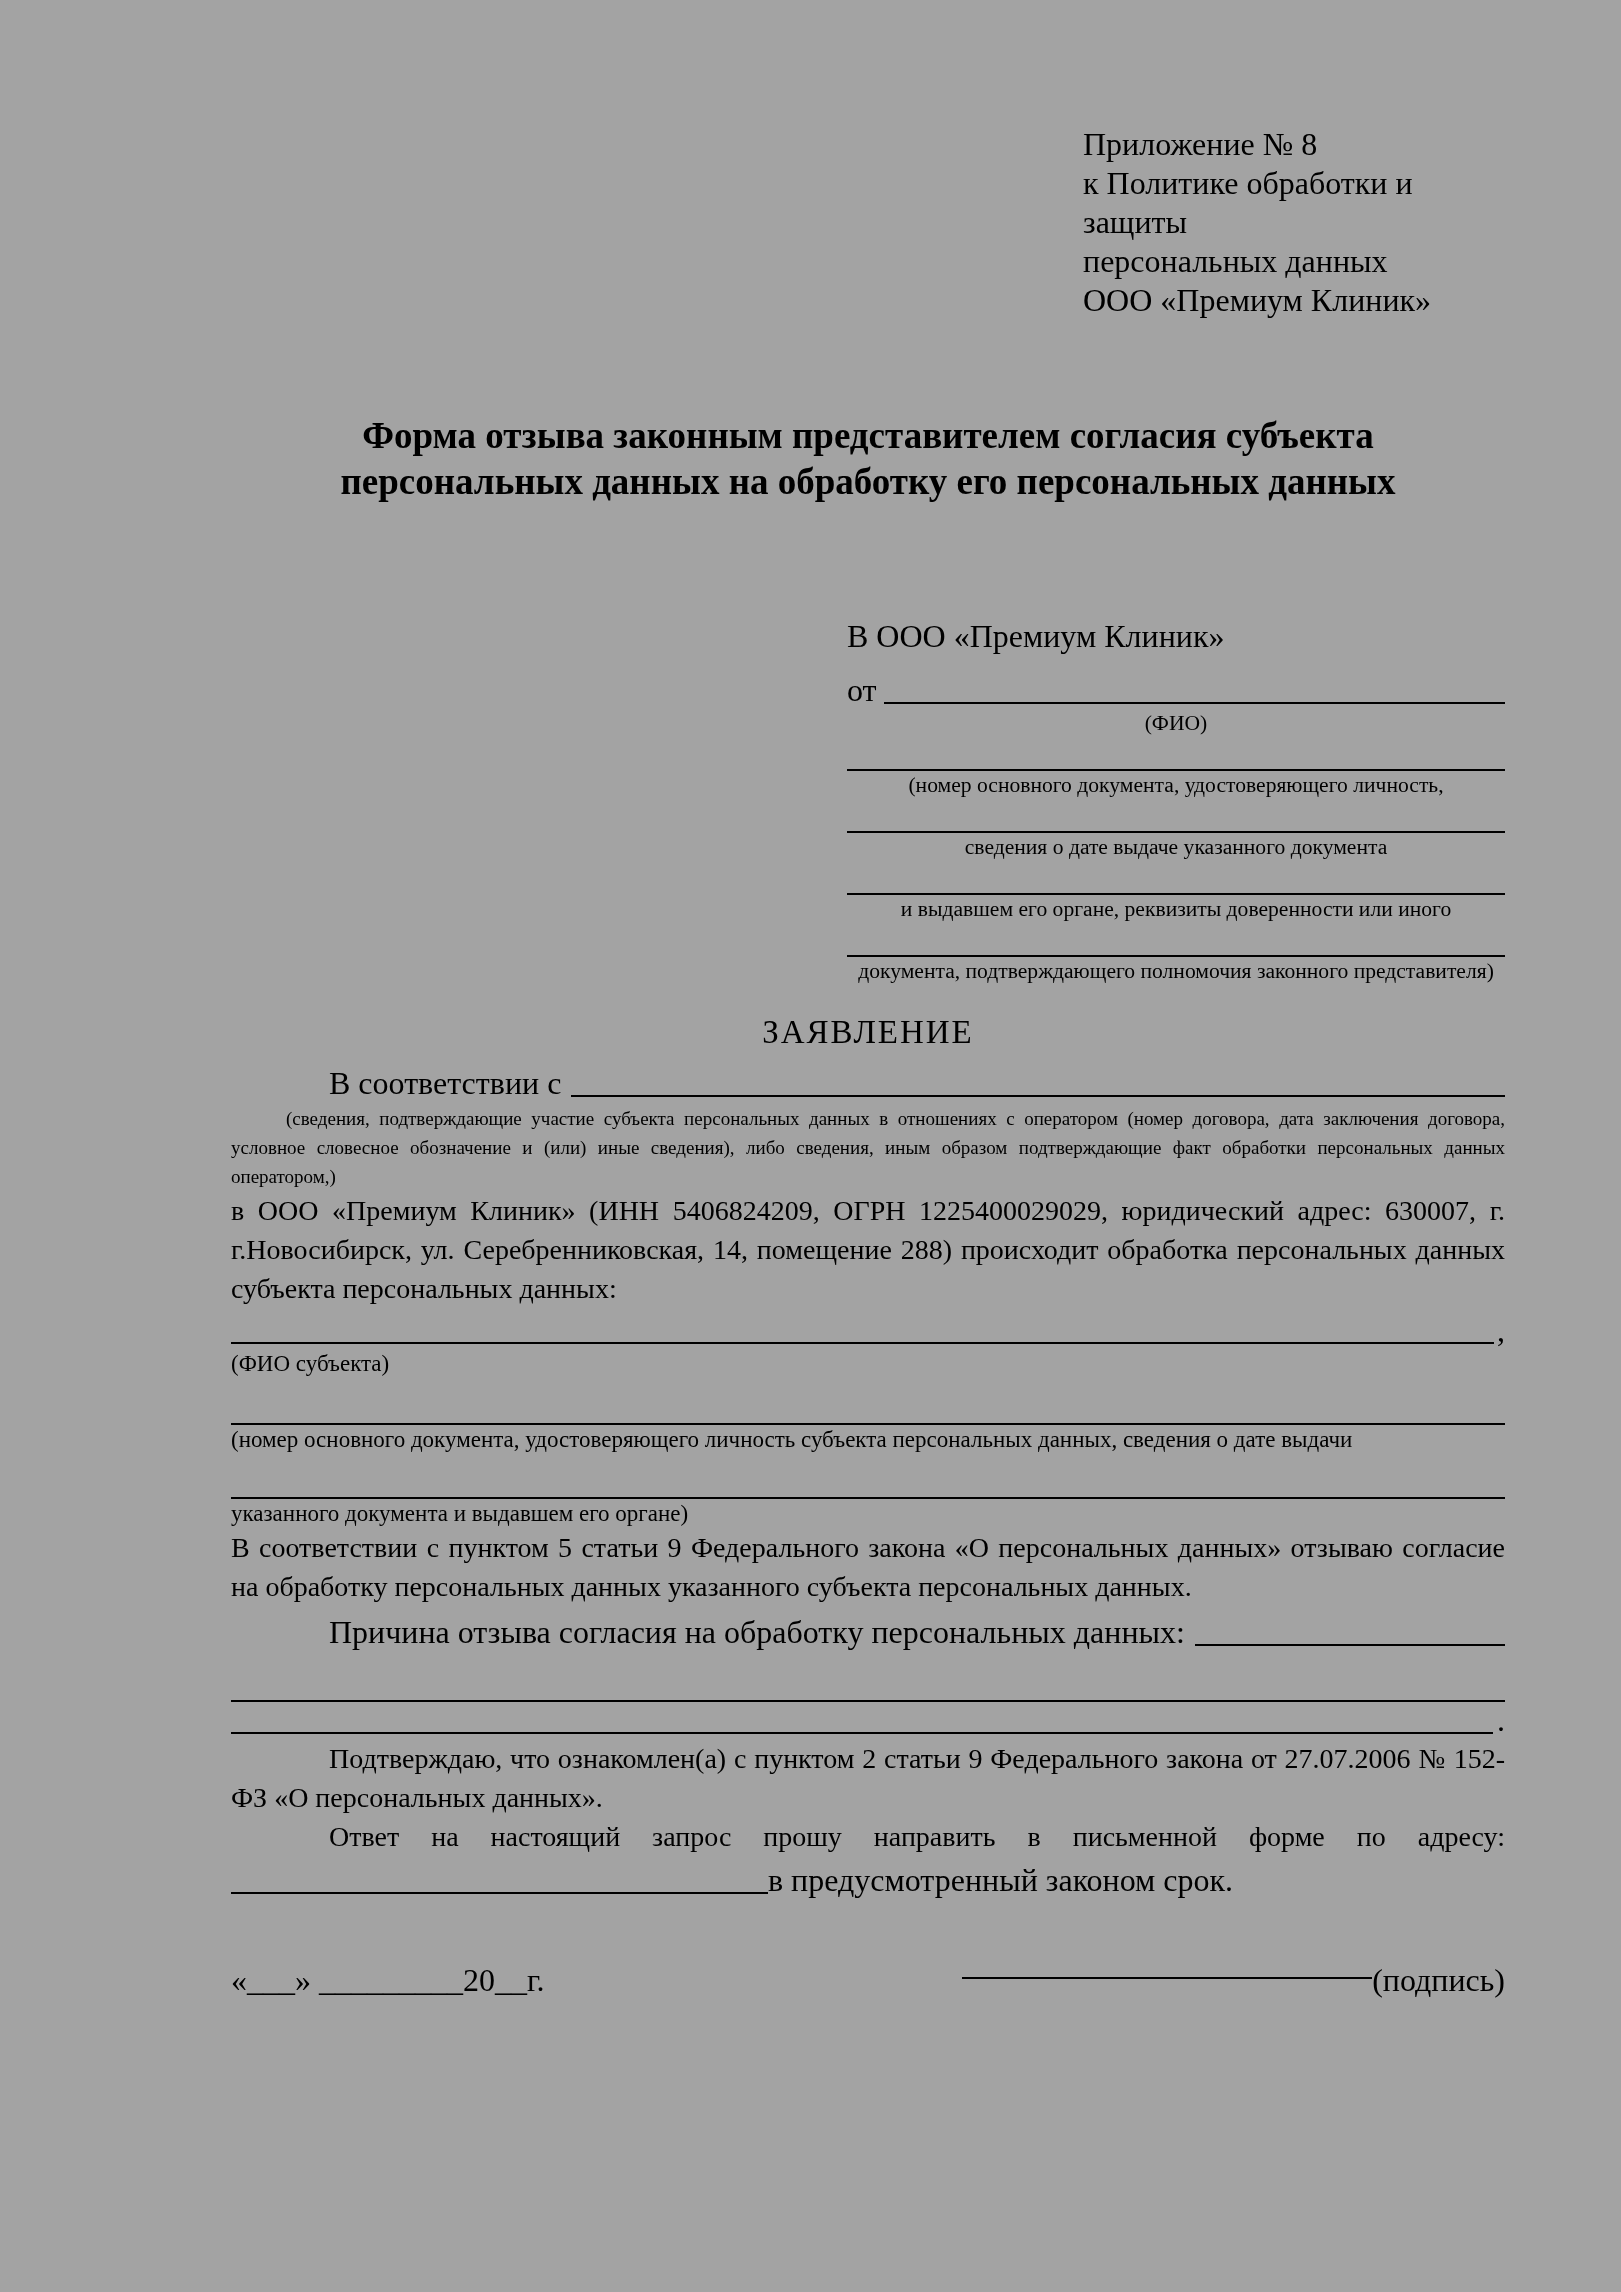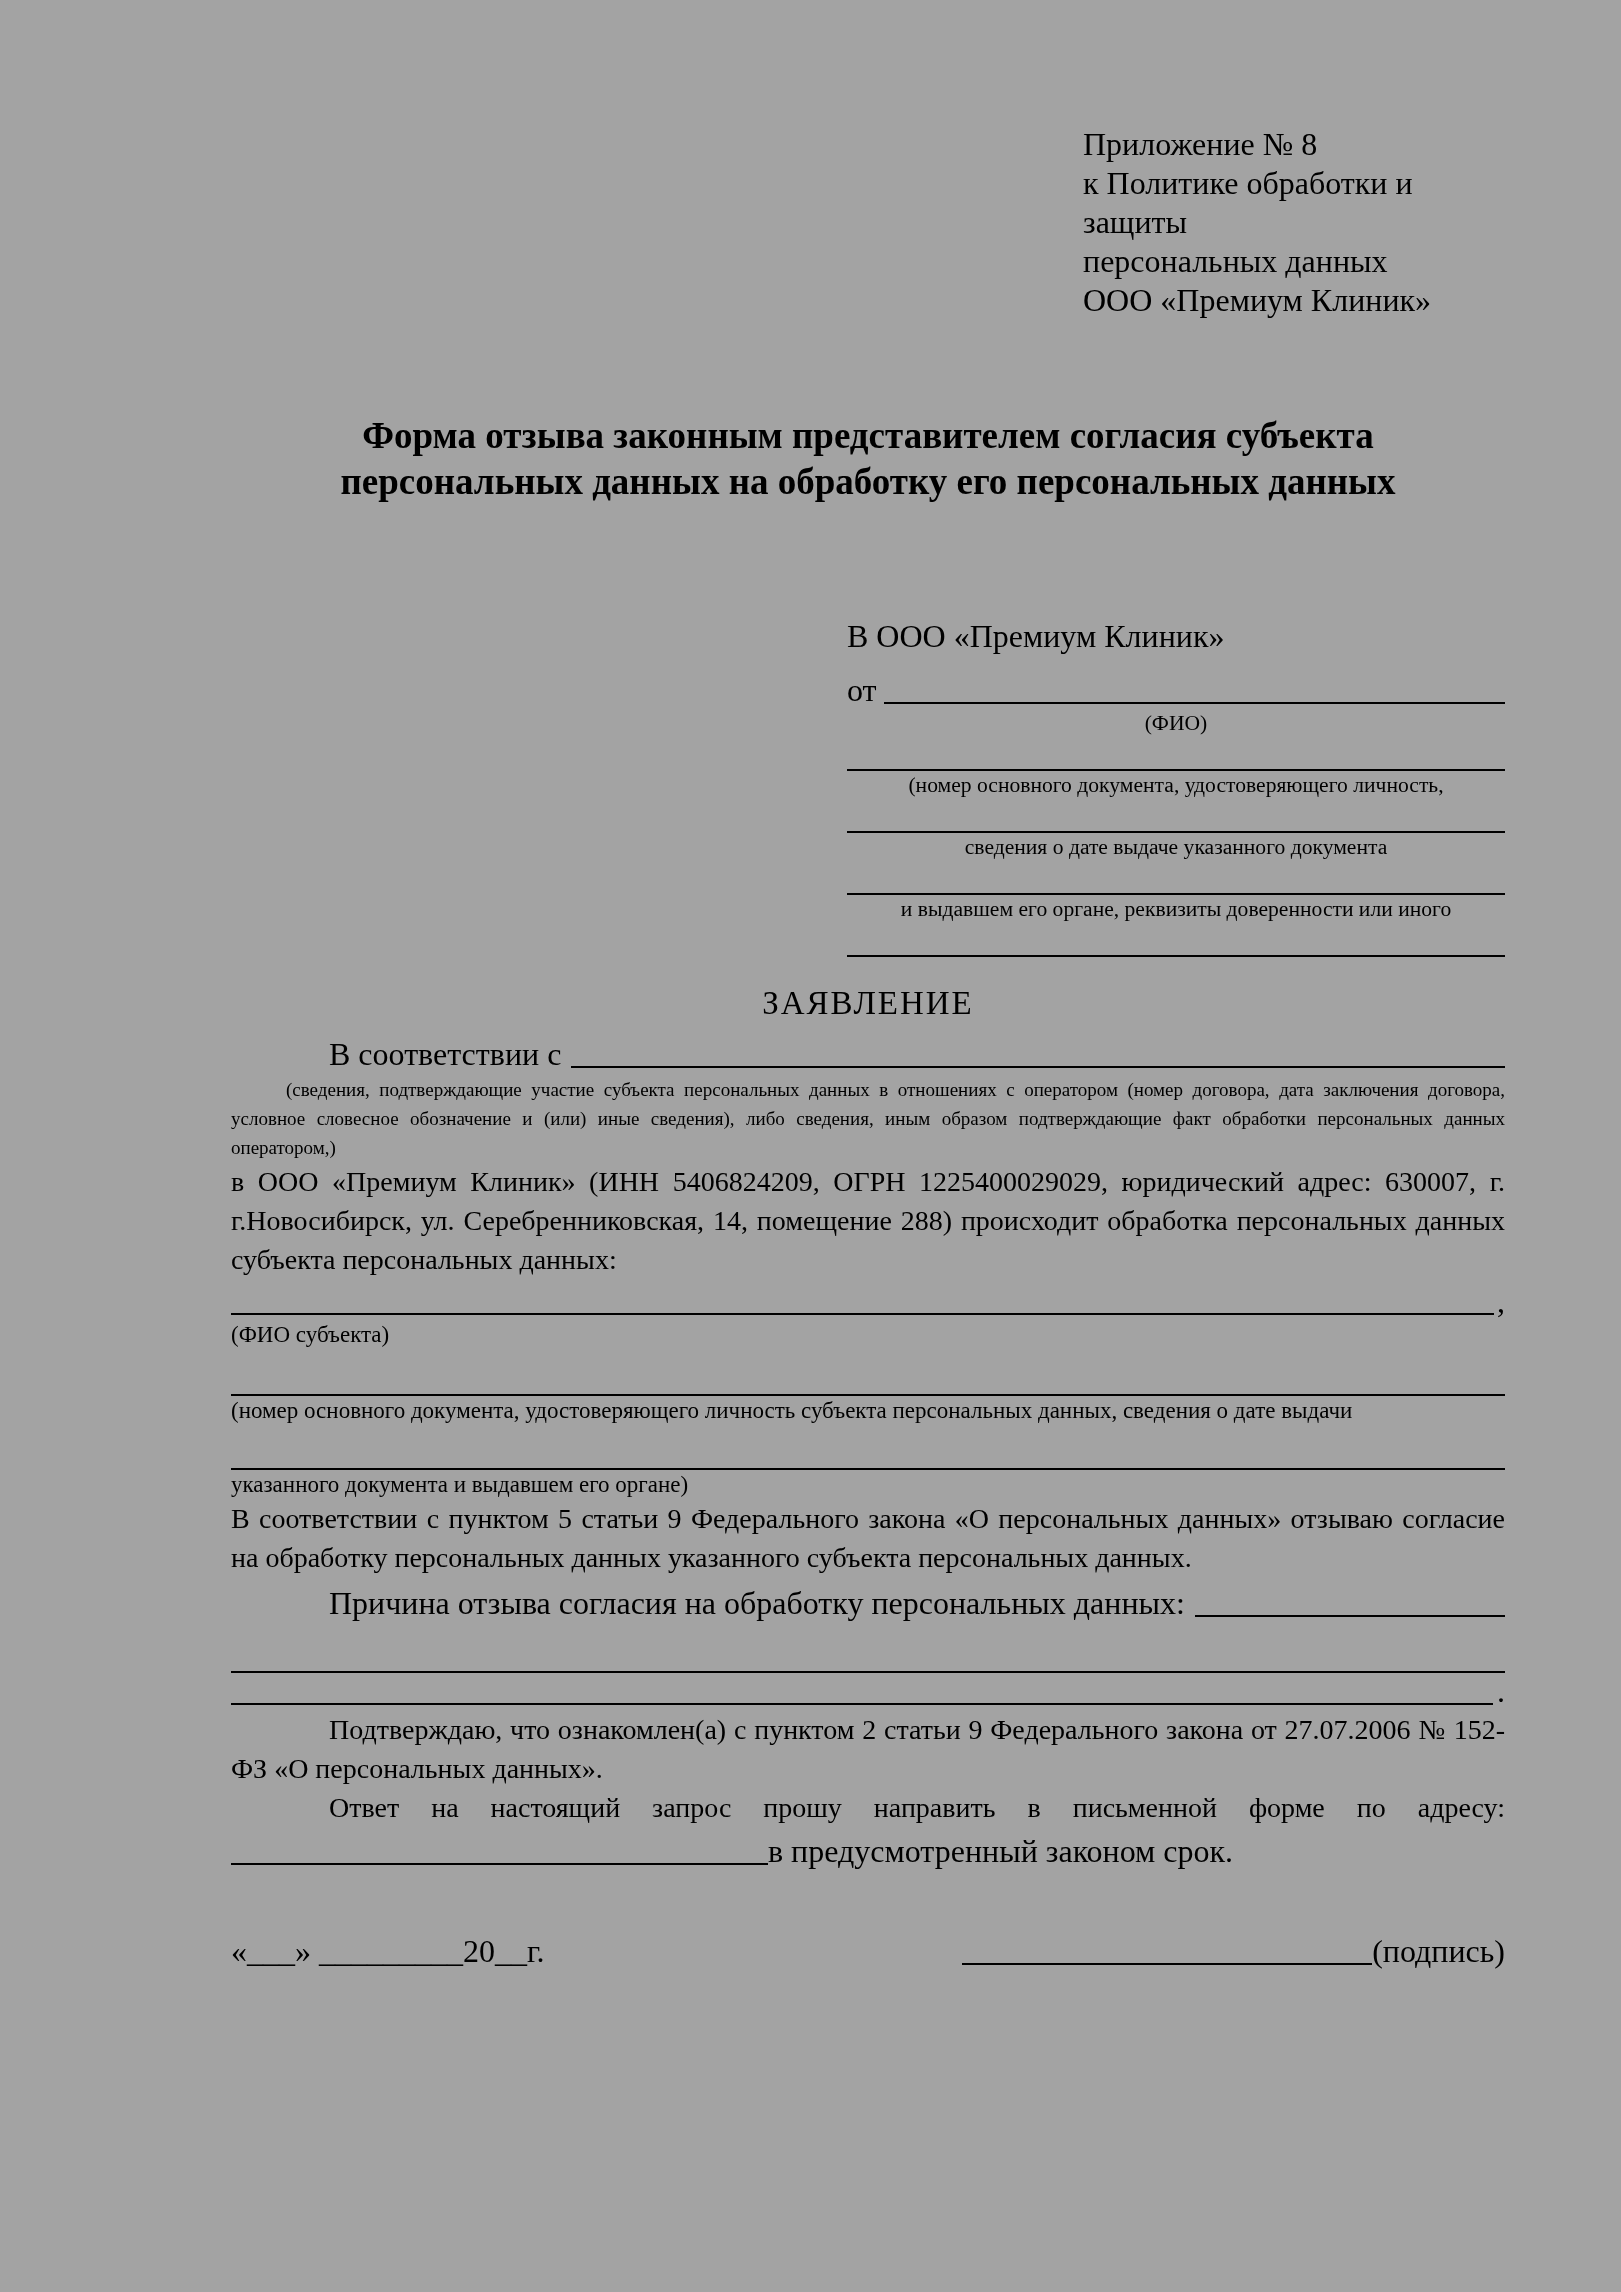--- a/index.html
+++ b/index.html
@@ -42,21 +42,21 @@
   .h44 { height: 43px; }
   .h46 { height: 45px; }
   .h50 { height: 49px; }
   .row-period { height: 37px; }
   .row-period .tail { margin-left: 3.9px; }
   .row-reason { height: 45px; }
   .row-reason .lbl { padding-left: 98px; margin-right: 9.8px; }
   .row-replytail { height: 43px; }
   .uline-fixed { flex: none; width: 537px; border-bottom: 2.9px solid #000; margin-bottom: 4.9px; }
   .sig-row { margin-top: 63px; display: flex; justify-content: space-between; align-items: flex-end; font-size: 32px; }
-  .sign-group { display: flex; align-items: flex-end; }
+  .sign-group { display: flex; align-items: center; }
   .sign-line { width: 410px; border-bottom: 2.9px solid #000; margin-bottom: 4.9px; }
 </style>
 </head>
 <body>
 
 <div class="page">
 
   <div class="appendix">
     <div>Приложение № 8</div>
     <div>к Политике обработки и защиты</div>
@@ -84,20 +84,21 @@
     <div>
       <div class="field-line"></div>
       <div class="cap">сведения о дате выдаче указанного документа</div>
     </div>
     <div>
       <div class="field-line"></div>
       <div class="cap">и выдавшем его органе, реквизиты доверенности или иного</div>
     </div>
     <div>
       <div class="field-line"></div>
+      <div class="cap">документа, подтверждающего полномочия законного представителя)</div>
     </div>
   </div>
 
   <div class="stmt-heading">ЗАЯВЛЕНИЕ</div>
 
   <div class="fill-row row-accordance">
     <span class="lbl">В соответствии с</span>
     <span class="uline"></span>
   </div>
 

